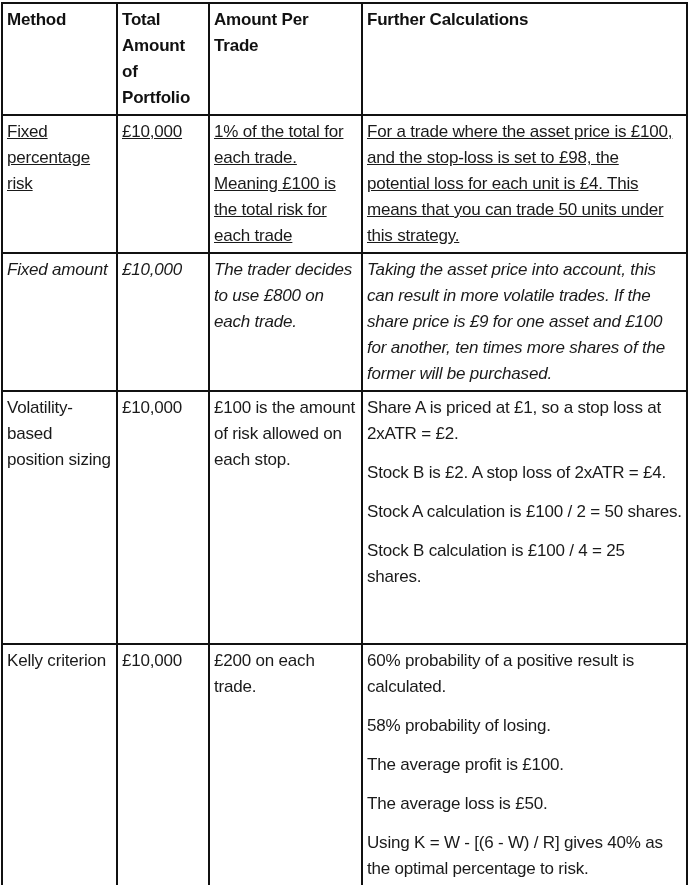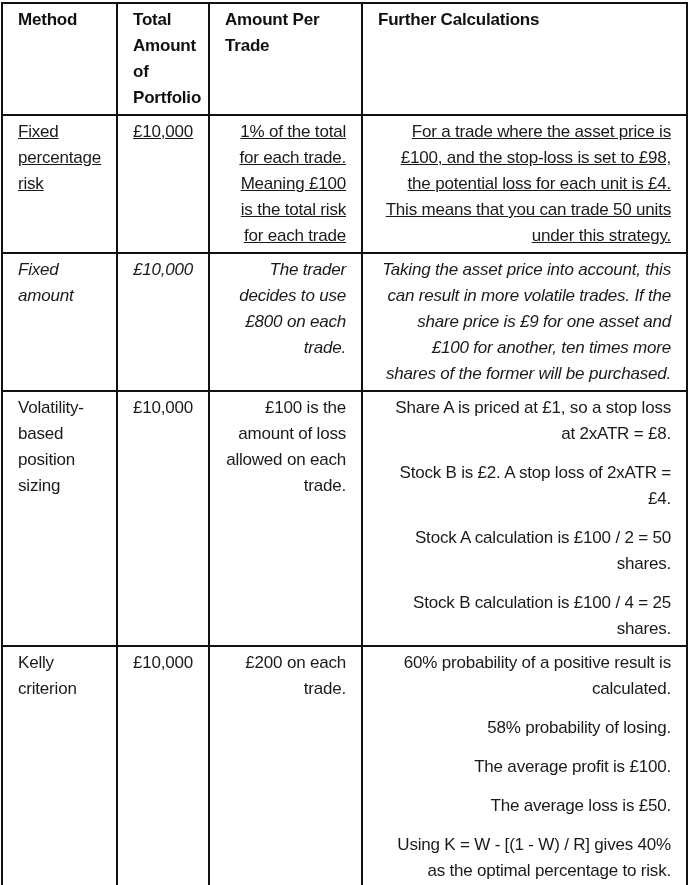--- a/index.html
+++ b/index.html
@@ -28,35 +28,34 @@
     border-bottom-width: 3px;
   }
   col.col-method { width: 115px; }
   col.col-total  { width: 92px;  }
   col.col-amount { width: 153px; }
   col.col-calc   { width: 325px; }
   th, td {
     border: 2px solid #111111;
     vertical-align: top;
     text-align: left;
-    padding: 3px 15px;
+    padding: 3px 4px;
     overflow: hidden;
   }
   th {
     font-weight: bold;
     color: #111111;
   }
   tr.r-header { height: 87px; }
   tr.r-0 { height: 137px; text-decoration: underline; }
   tr.r-1 { height: 136px; font-style: italic; }
-  tr.r-2 { height: 225px; }
+  tr.r-2 { height: 253px; }
   tr.r-3 { height: 286px; }
   td p {
     margin: 0 0 13px 0;
-    text-align: right;
   }
   td p:last-child {
     margin-bottom: 0;
   }
 </style>
 </head>
 <body>
 
 <div class="page">
   <table class="methods-table">
@@ -92,39 +91,39 @@
           <p>The trader decides to use £800 on each trade.</p>
         </td>
         <td>
           <p>Taking the asset price into account, this can result in more volatile trades. If the share price is £9 for one asset and £100 for another, ten times more shares of the former will be purchased.</p>
         </td>
       </tr>
       <tr class="r-2">
         <td>Volatility-based position sizing</td>
         <td>£10,000</td>
         <td>
-          <p>£100 is the amount of loss allowed on each trade.</p>
+          <p>£100 is the amount of risk allowed on each stop.</p>
         </td>
         <td>
-          <p>Share A is priced at £1, so a stop loss at 2xATR = £8.</p>
+          <p>Share A is priced at £1, so a stop loss at 2xATR = £2.</p>
           <p>Stock B is £2. A stop loss of 2xATR = £4.</p>
           <p>Stock A calculation is £100 / 2 = 50 shares.</p>
           <p>Stock B calculation is £100 / 4 = 25 shares.</p>
         </td>
       </tr>
       <tr class="r-3">
         <td>Kelly criterion</td>
         <td>£10,000</td>
         <td>
           <p>£200 on each trade.</p>
         </td>
         <td>
           <p>60% probability of a positive result is calculated.</p>
           <p>58% probability of losing.</p>
           <p>The average profit is £100.</p>
           <p>The average loss is £50.</p>
-          <p>Using K = W - [(1 - W) / R] gives 40% as the optimal percentage to risk.</p>
+          <p>Using K = W - [(6 - W) / R] gives 40% as the optimal percentage to risk.</p>
           <p>Since this is a large sum, many traders use 50% or 25% of the Kelly criterion result.</p>
         </td>
       </tr>
     </tbody>
   </table>
 </div>
 
 </body></html>

